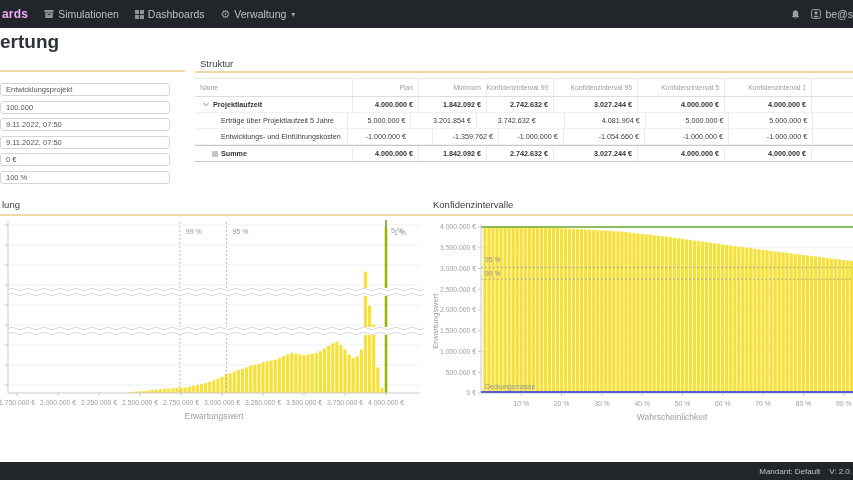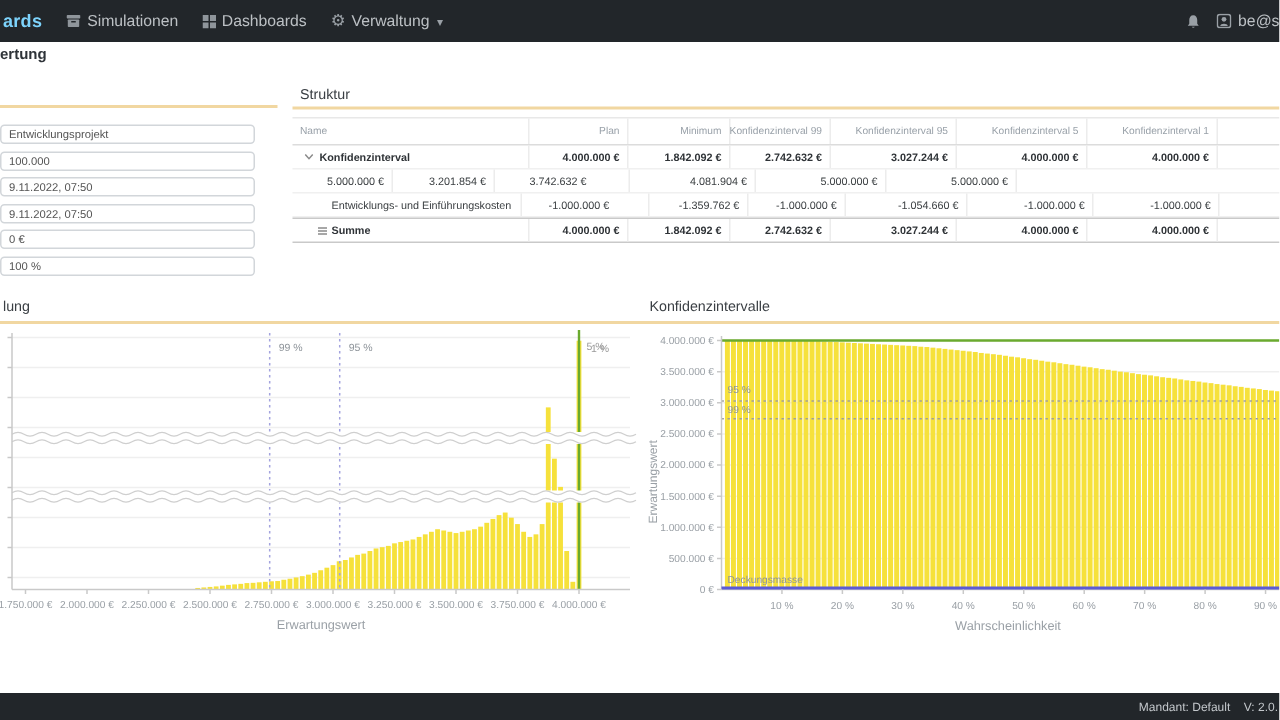--- a/index.html
+++ b/index.html
@@ -1,28 +1,28 @@
 <!DOCTYPE html>
 <html><head>
 <meta charset="utf-8">
 <style>
   html,body{margin:0;padding:0;}
   body{width:853px;height:480px;overflow:hidden;background:#fff;
        font-family:"Liberation Sans",sans-serif;position:relative;}
   
   .navbar{position:absolute;left:0;top:0;width:853px;height:28px;background:#22262a;
           display:flex;align-items:center;color:#c3c7cb;}
-  .brand{font-weight:bold;color:#7dd3fc;font-size:12px;margin-left:2px;letter-spacing:.2px;cursor:pointer;}
+  .brand{font-weight:bold;color:#f0abfc;font-size:12px;margin-left:2px;letter-spacing:.2px;cursor:pointer;}
   .nav-item{display:flex;align-items:center;gap:4px;font-size:10.5px;color:#bcc0c4;margin-left:16px;cursor:pointer;}
   .nav-item .gear{font-size:11px;color:#9aa0a6;line-height:1;}
   .nav-caret{font-size:8px;color:#9aa0a6;margin-left:1px;}
   .nav-right{margin-left:auto;display:flex;align-items:center;gap:10px;margin-right:0;}
   .user{display:flex;align-items:center;gap:4px;font-size:10.5px;color:#bcc0c4;cursor:pointer;white-space:nowrap;}
   
-  .page-title{position:absolute;left:0;top:31px;font-size:10px;font-weight:bold;color:#2e3338;}
+  .page-title{position:absolute;left:0;top:31px;font-size:19px;font-weight:bold;color:#2e3338;}
   
   .accent{position:absolute;height:2px;background:#f1d7a1;}
   .sec-title{position:absolute;font-size:9.5px;color:#3a3f44;}
   
   .left-fields{position:absolute;left:0;top:83px;width:170px;display:flex;flex-direction:column;gap:4.5px;}
   .left-fields input{box-sizing:border-box;width:170px;height:13px;border:1px solid #d2d6da;border-radius:3px;
        font-family:"Liberation Sans",sans-serif;font-size:7.5px;color:#555;padding:0 5px;background:#fff;outline:none;}
   
   #struktur-table{position:absolute;left:195px;top:78px;width:658px;font-size:7.5px;color:#3c4043;}
   .t-header{display:flex;height:17px;align-items:center;border-top:1px solid #e8e8e8;border-bottom:1px solid #dcdcdc;
@@ -117,31 +117,34 @@
       <div class="t-cell num" style="width: 87px;">Konfidenzinterval 1</div>
       <div class="t-cell num" style="width: 42px;"></div>
     </div>
     <div class="t-row bold">
       <div class="t-cell " style="width: 157px; padding-left: 8px;">
         <span class="tree-caret">
           <svg width="6" height="5" viewBox="0 0 6 5">
             <polyline points="0.5,1 3,3.8 5.5,1" fill="none" stroke="#8a8a8a" stroke-width="1"></polyline>
           </svg>
         </span>
-        <span>Konfidenzinterval</span>
+        <span>Projektlaufzeit</span>
       </div>
       <div class="t-cell num" style="width: 66px;">4.000.000 €</div>
       <div class="t-cell num" style="width: 68px;">1.842.092 €</div>
       <div class="t-cell num" style="width: 67px;">2.742.632 €</div>
       <div class="t-cell num" style="width: 84px;">3.027.244 €</div>
       <div class="t-cell num" style="width: 87px;">4.000.000 €</div>
       <div class="t-cell num" style="width: 87px;">4.000.000 €</div>
       <div class="t-cell " style="width: 42px;"></div>
     </div>
     <div class="t-row child">
+      <div class="t-cell " style="width: 157px; padding-left: 26px;">
+        <span>Erträge über Projektlaufzeit 5 Jahre</span>
+      </div>
       <div class="t-cell num" style="width: 66px;">5.000.000 €</div>
       <div class="t-cell num" style="width: 68px;">3.201.854 €</div>
       <div class="t-cell num" style="width: 67px;">3.742.632 €</div>
       <div class="t-cell num" style="width: 84px; margin-left: 23px;">4.081.904 €</div>
       <div class="t-cell num" style="width: 87px;">5.000.000 €</div>
       <div class="t-cell num" style="width: 87px;">5.000.000 €</div>
       <div class="t-cell " style="width: 42px;"></div>
     </div>
     <div class="t-row child">
       <div class="t-cell " style="width: 157px; padding-left: 26px;">

